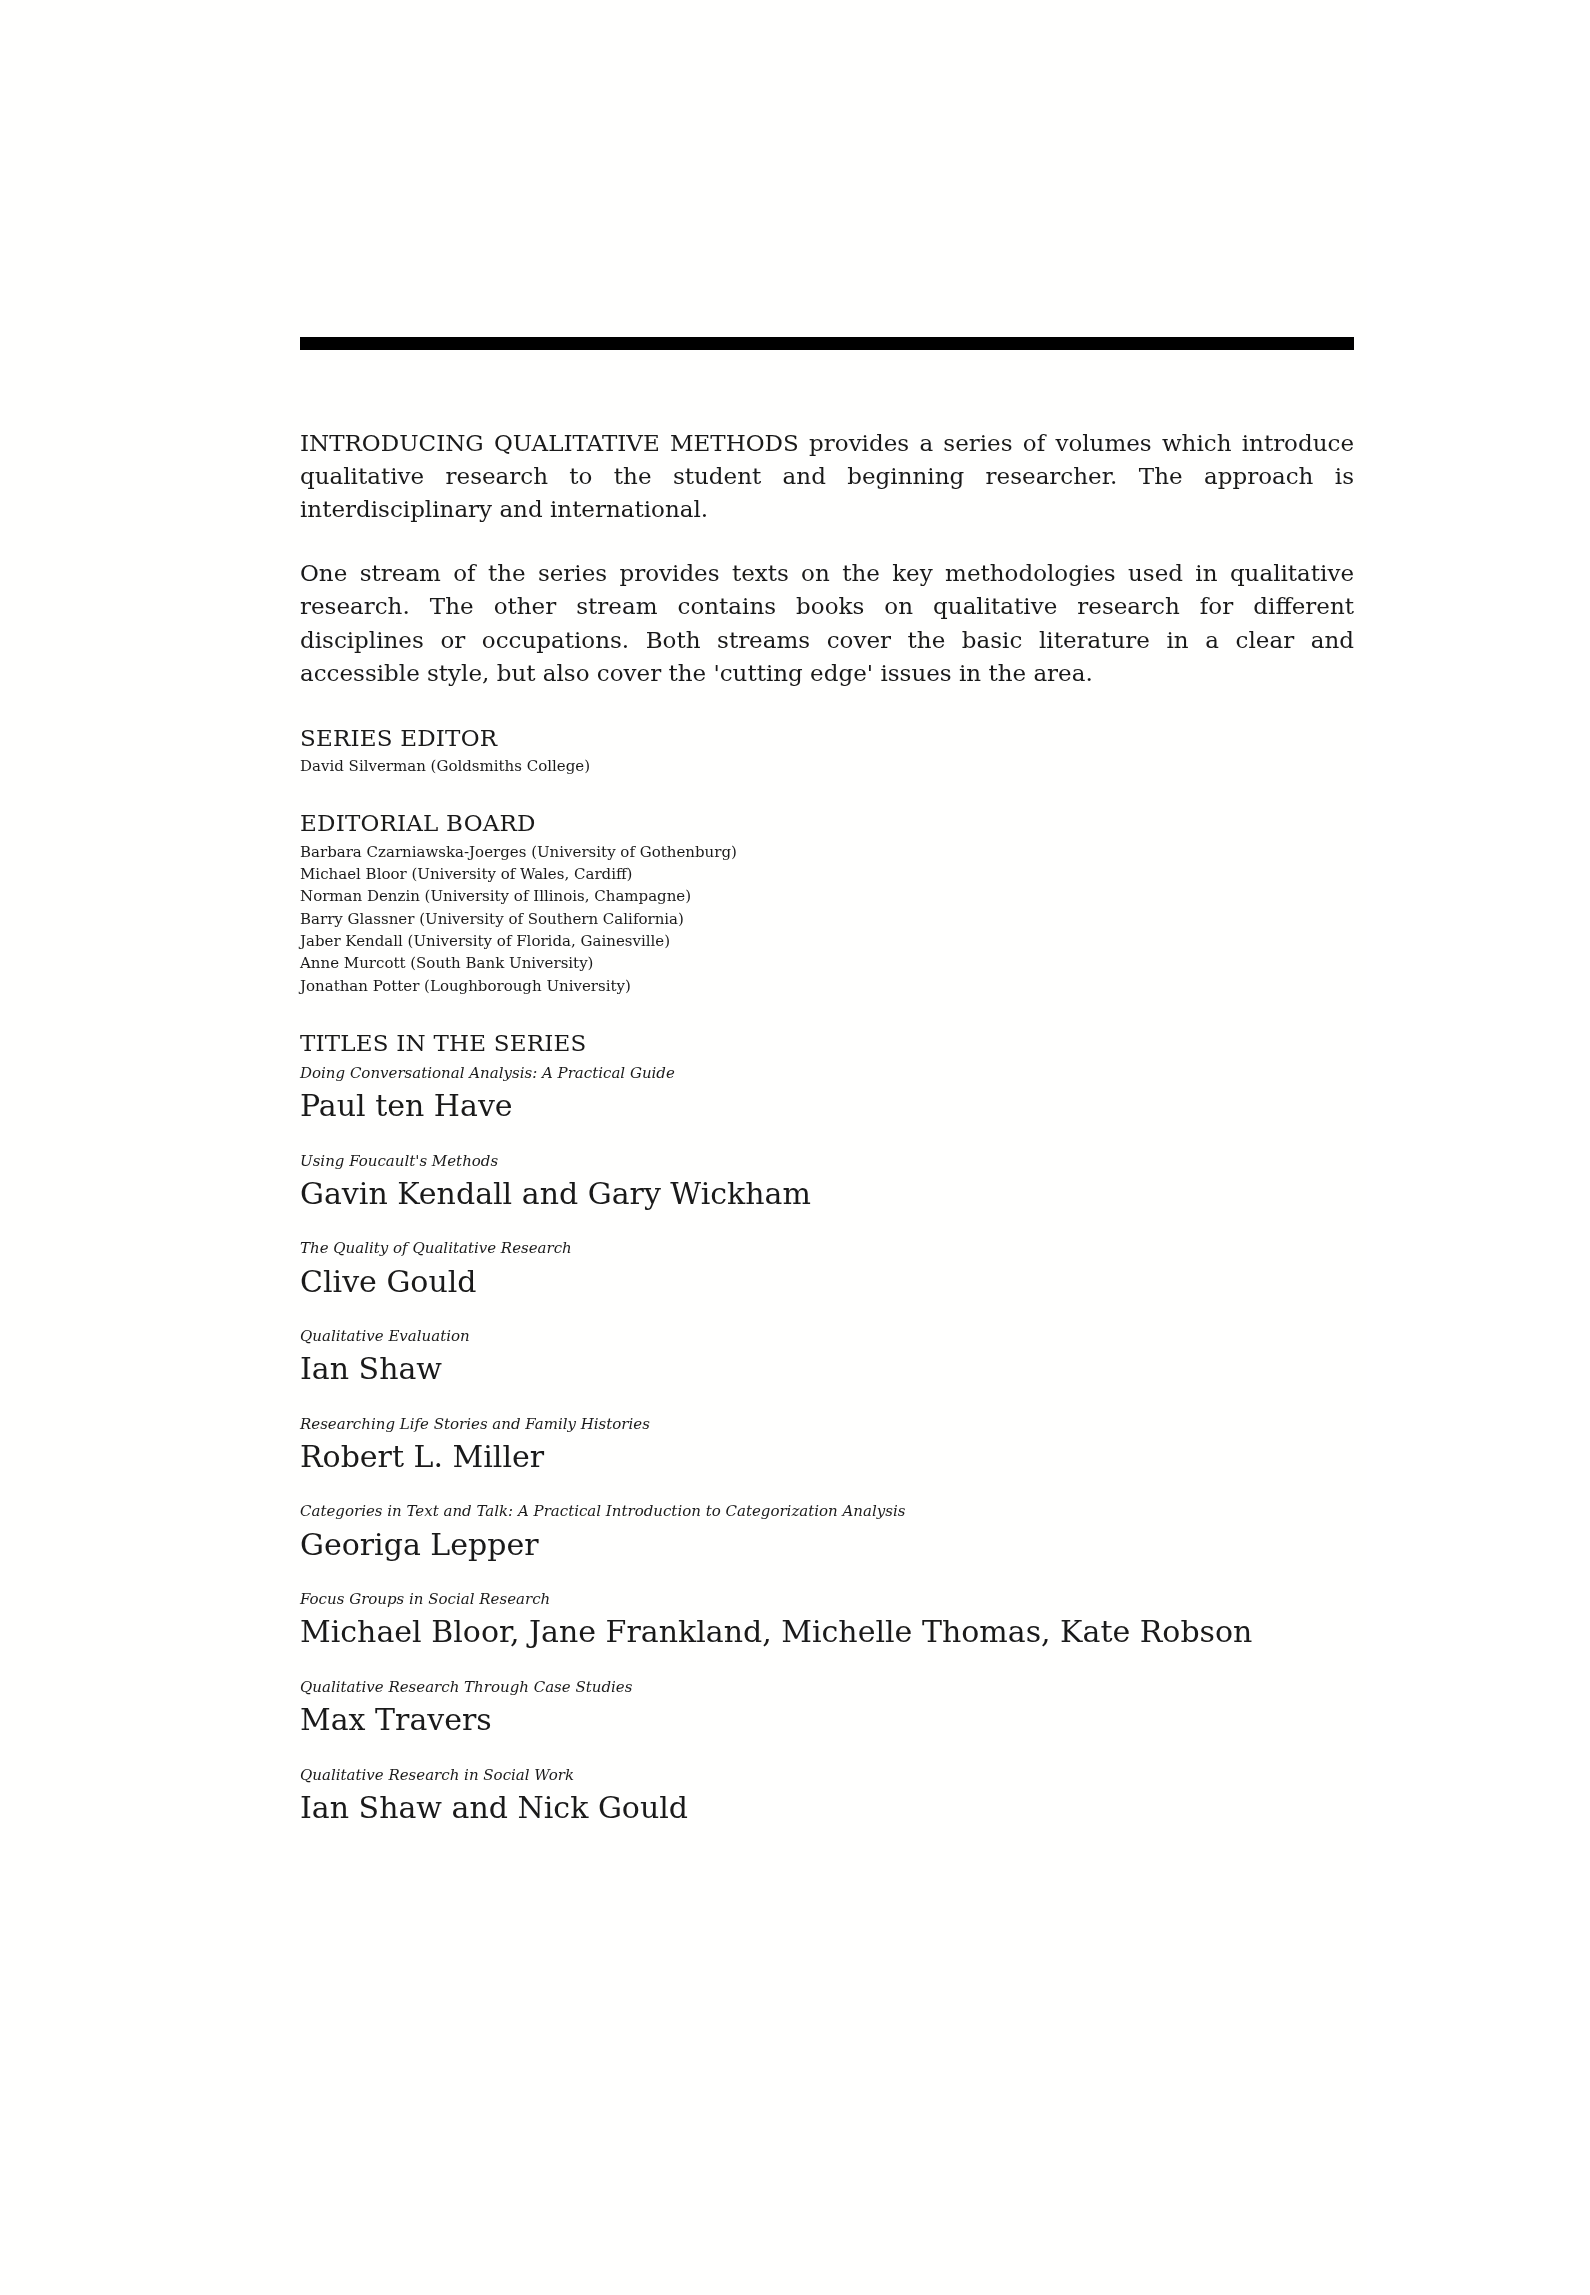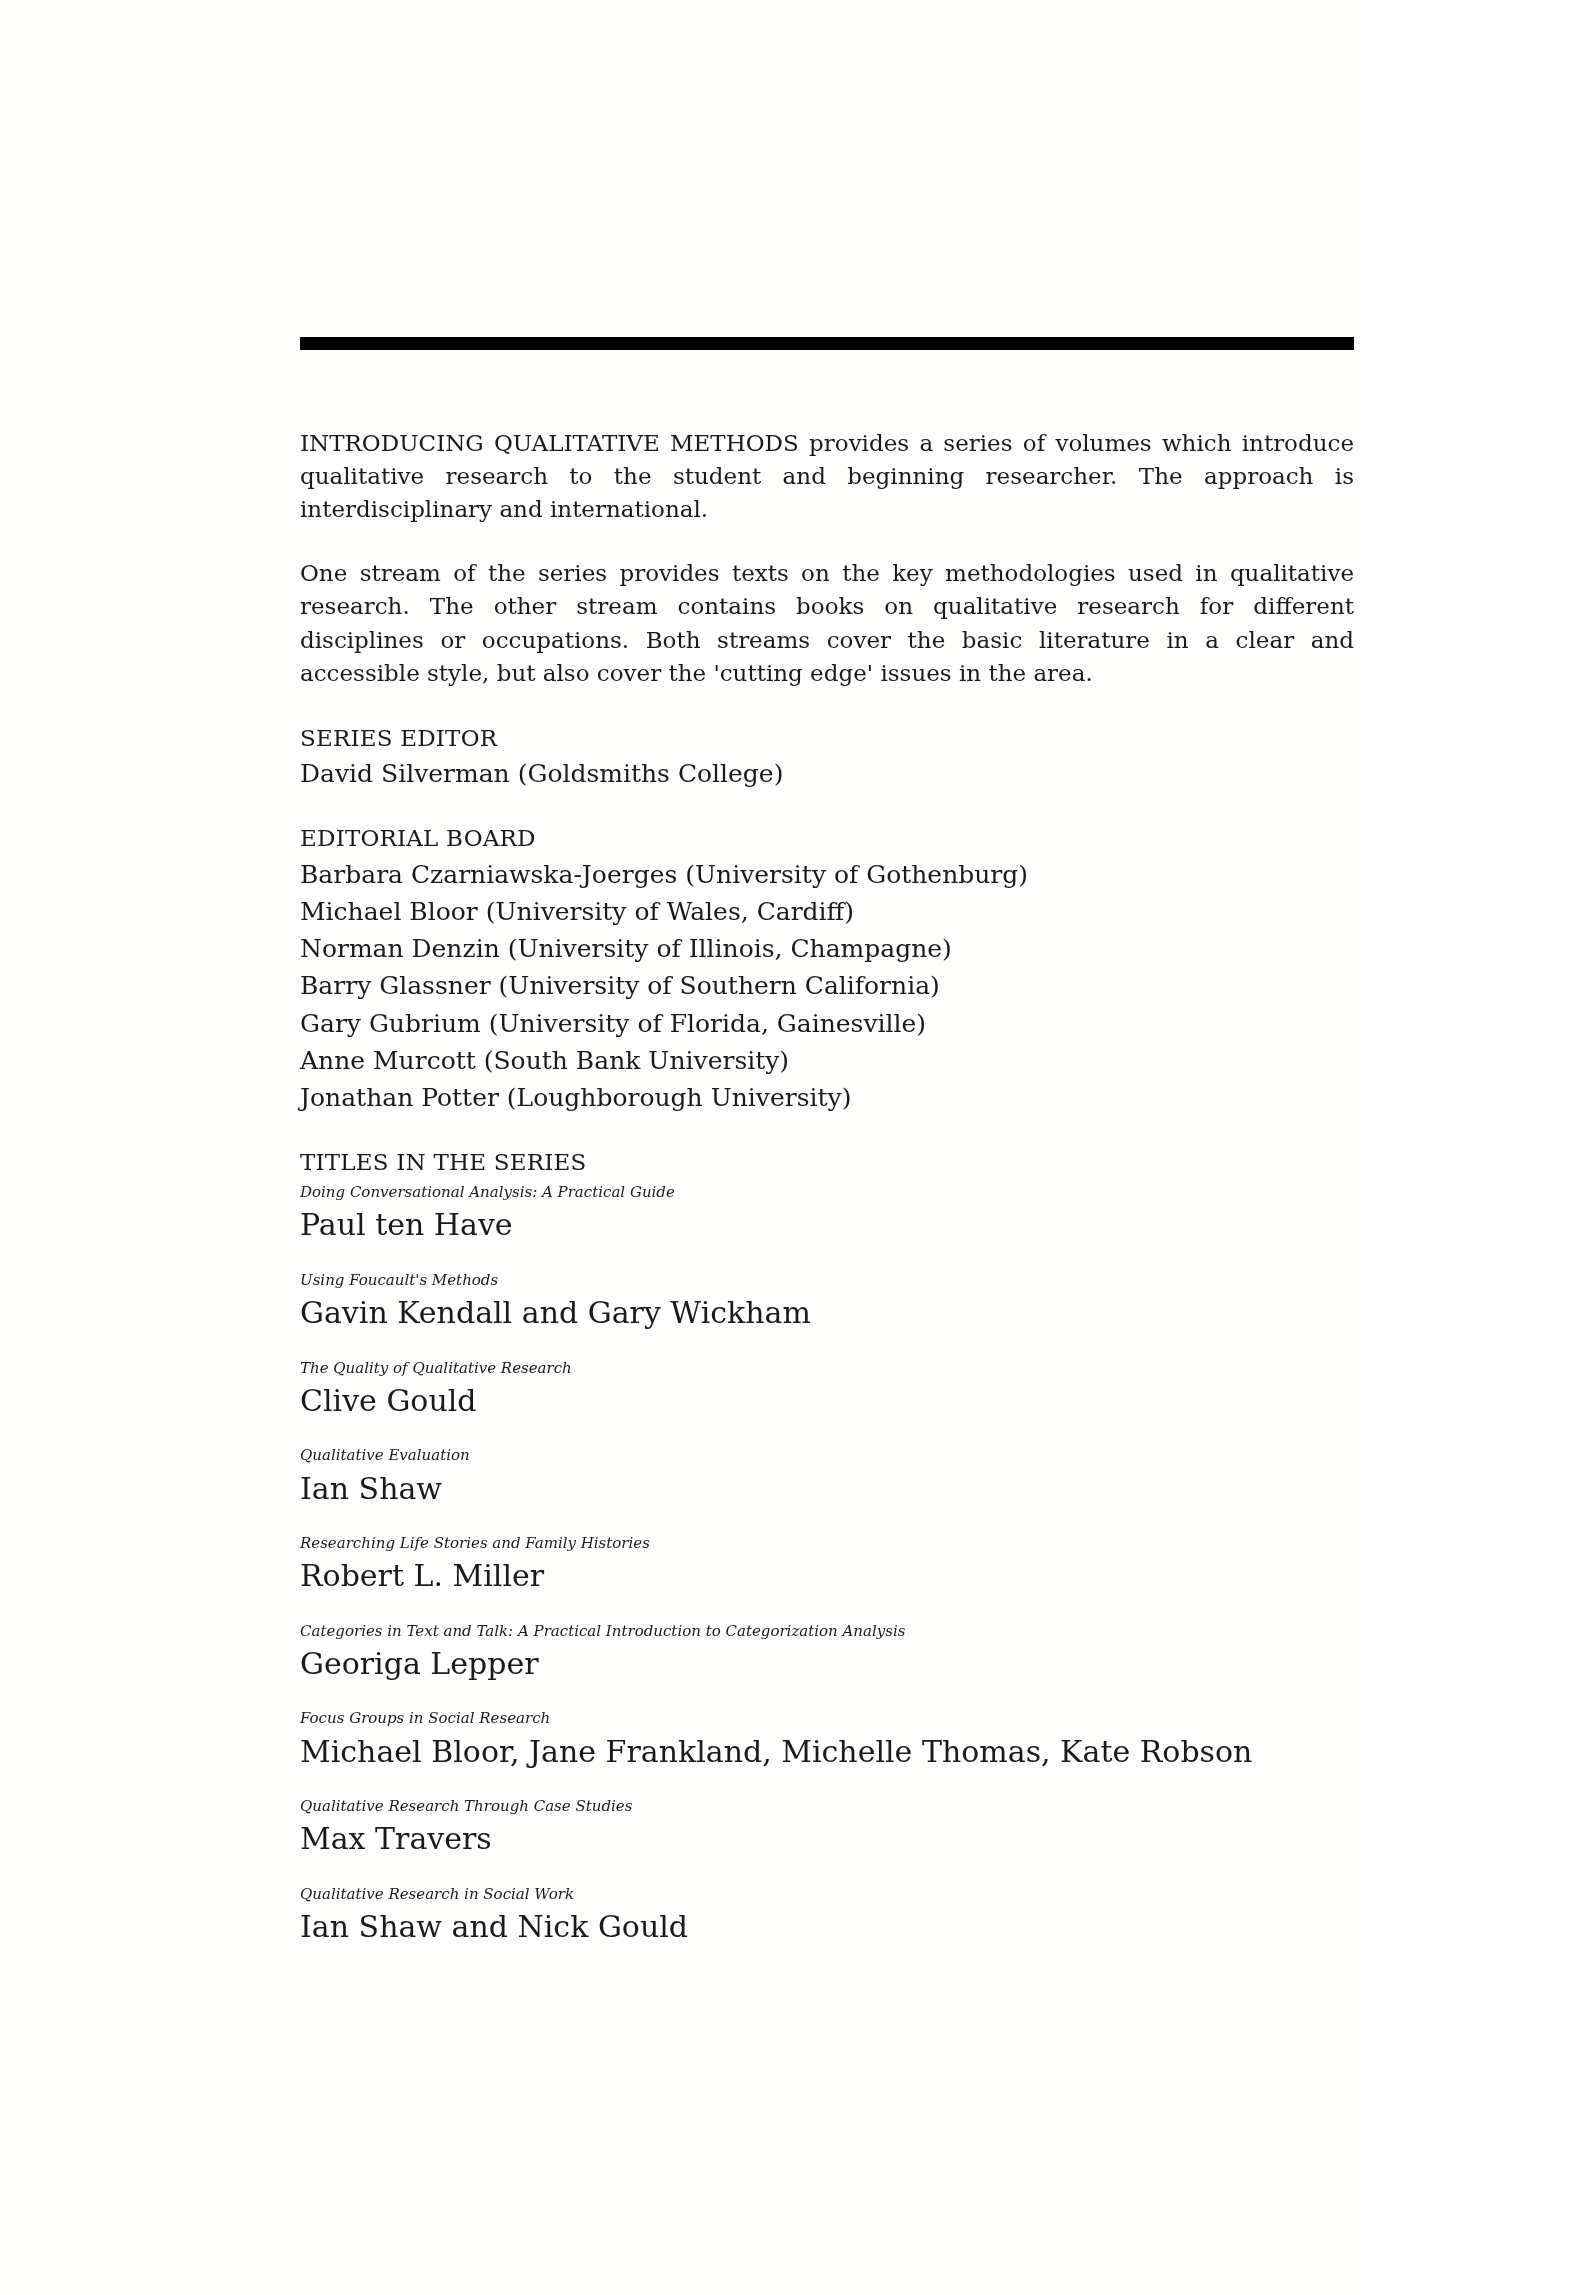--- a/index.html
+++ b/index.html
@@ -46,21 +46,21 @@
     text-align: justify;
     text-justify: inter-word;
   }
   .para-1 {
     text-align: justify;
   }
   .block {
     margin-bottom: 29px;
   }
   .line {
-    font-size: 25px;
+    font-size: 15px;
     line-height: 1.49;
     white-space: nowrap;
   }
   .heading {
     font-size: 23px;
     line-height: 1.49;
     letter-spacing: 0.2px;
   }
   .title-entry {
     margin-bottom: 20.7px;
@@ -97,21 +97,21 @@
       <div class="line heading">SERIES EDITOR</div>
       <div class="line">David Silverman (Goldsmiths College)</div>
     </div>
 
     <div class="block">
       <div class="line heading">EDITORIAL BOARD</div>
       <div class="line">Barbara Czarniawska-Joerges (University of Gothenburg)</div>
       <div class="line">Michael Bloor (University of Wales, Cardiff)</div>
       <div class="line">Norman Denzin (University of Illinois, Champagne)</div>
       <div class="line">Barry Glassner (University of Southern California)</div>
-      <div class="line">Gary Gubrium (University of Florida, Gainesville)</div>
+      <div class="line">Jaber Kendall (University of Florida, Gainesville)</div>
       <div class="line">Anne Murcott (South Bank University)</div>
       <div class="line">Jonathan Potter (Loughborough University)</div>
     </div>
 
     <div class="block tight">
       <div class="line heading series-head">TITLES IN THE SERIES</div>
 
       <div class="title-entry">
         <div class="t">Doing Conversational Analysis: A Practical Guide</div>
         <div class="a">Paul ten Have</div>

